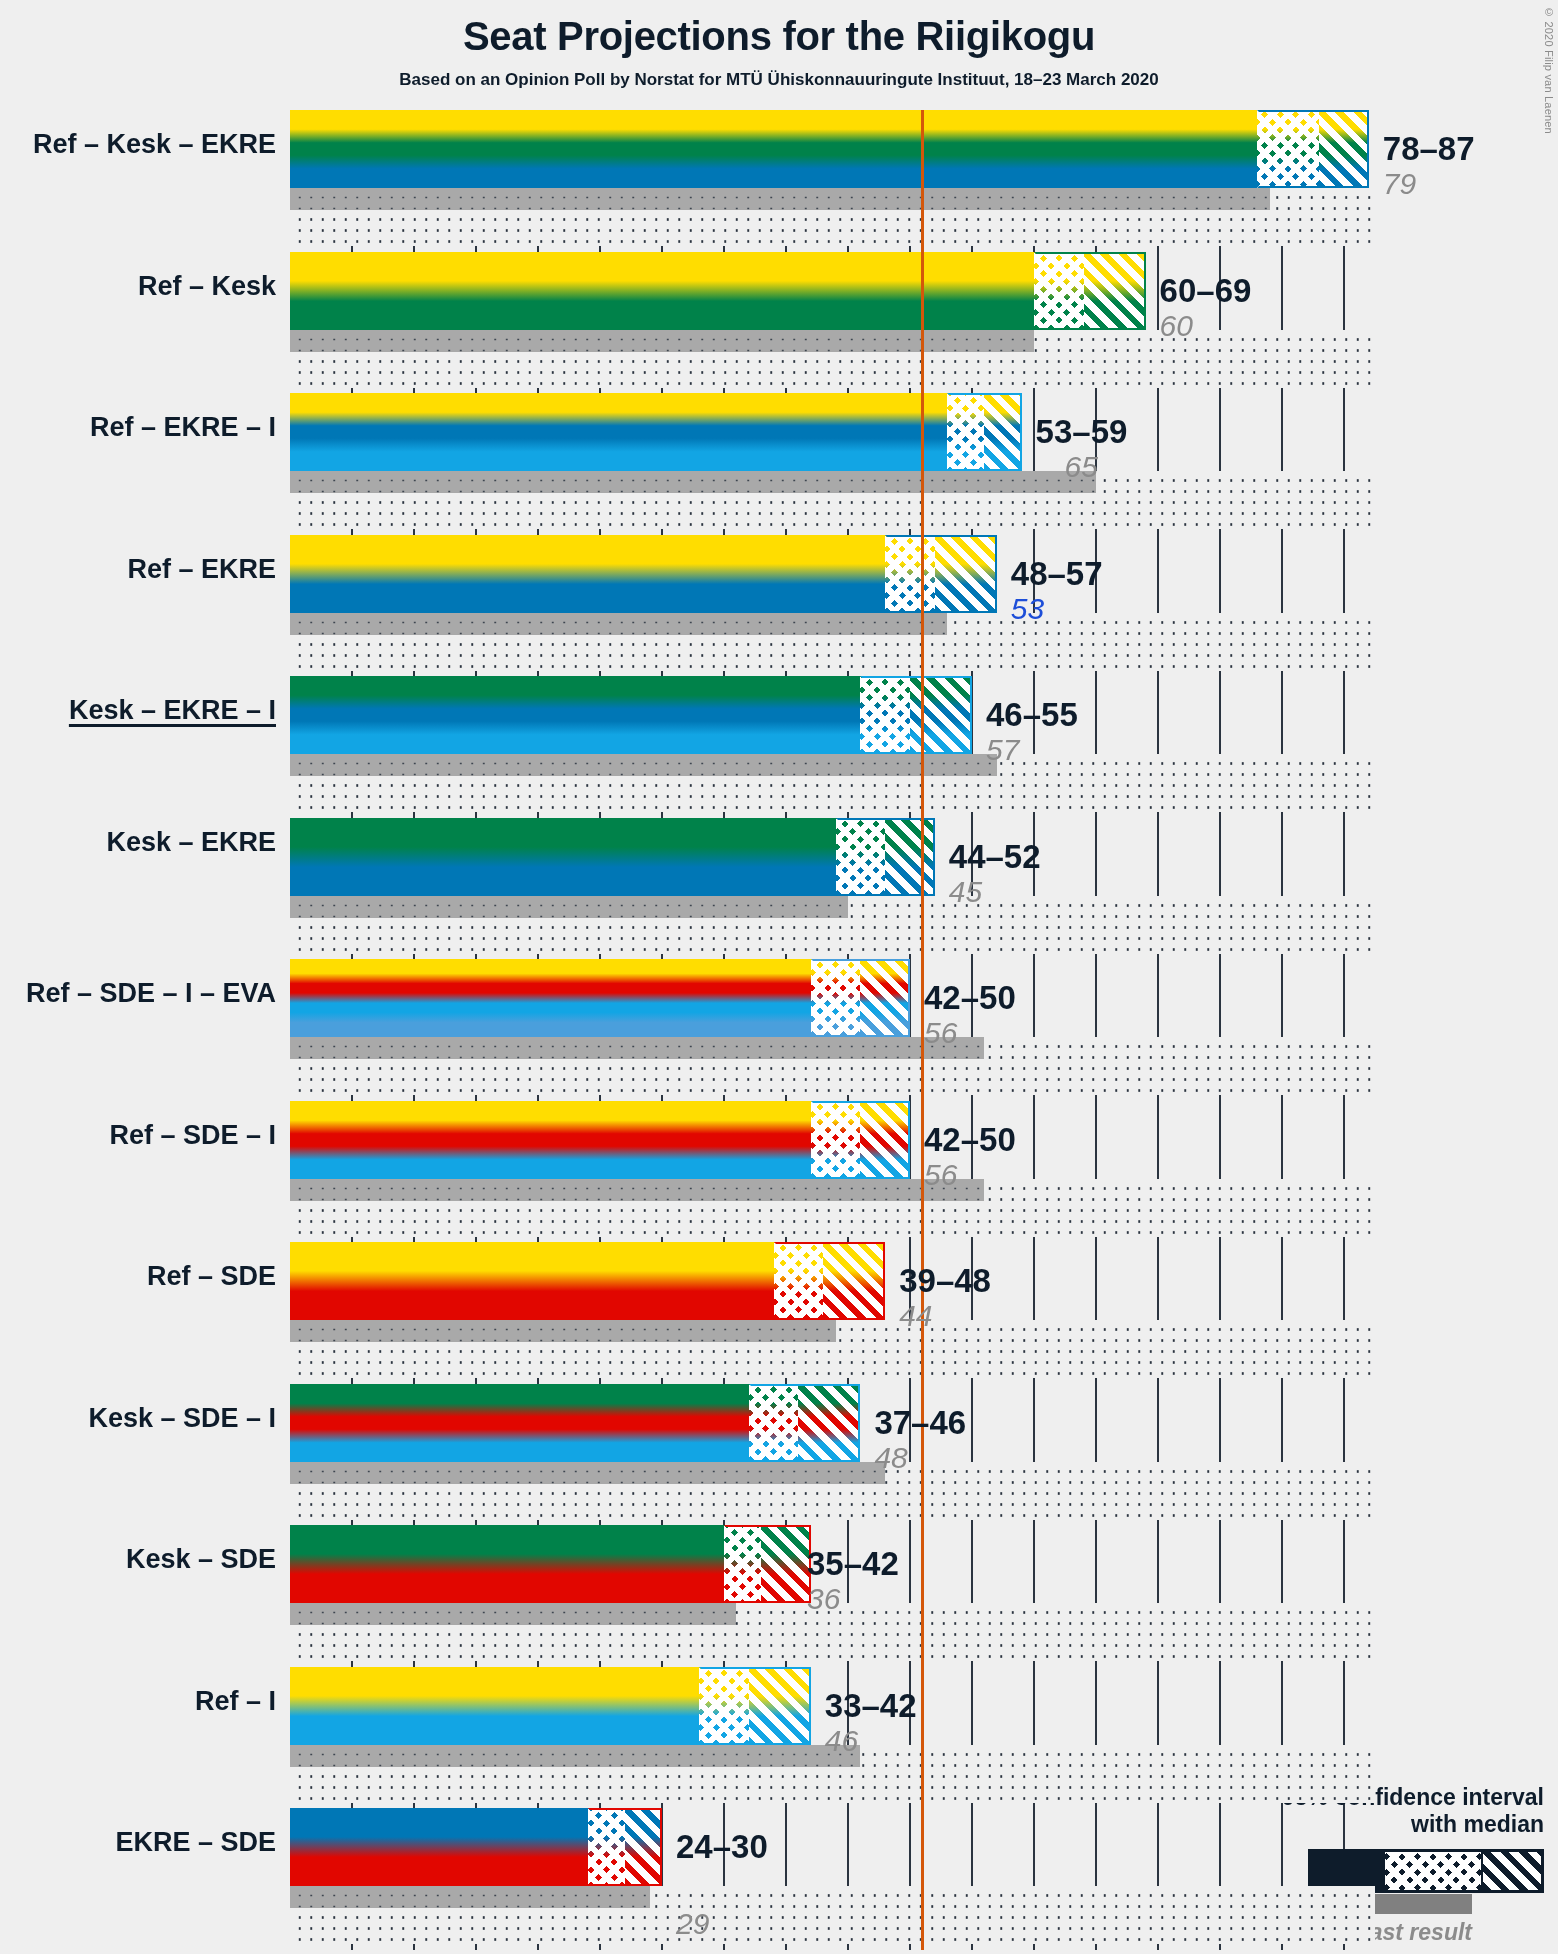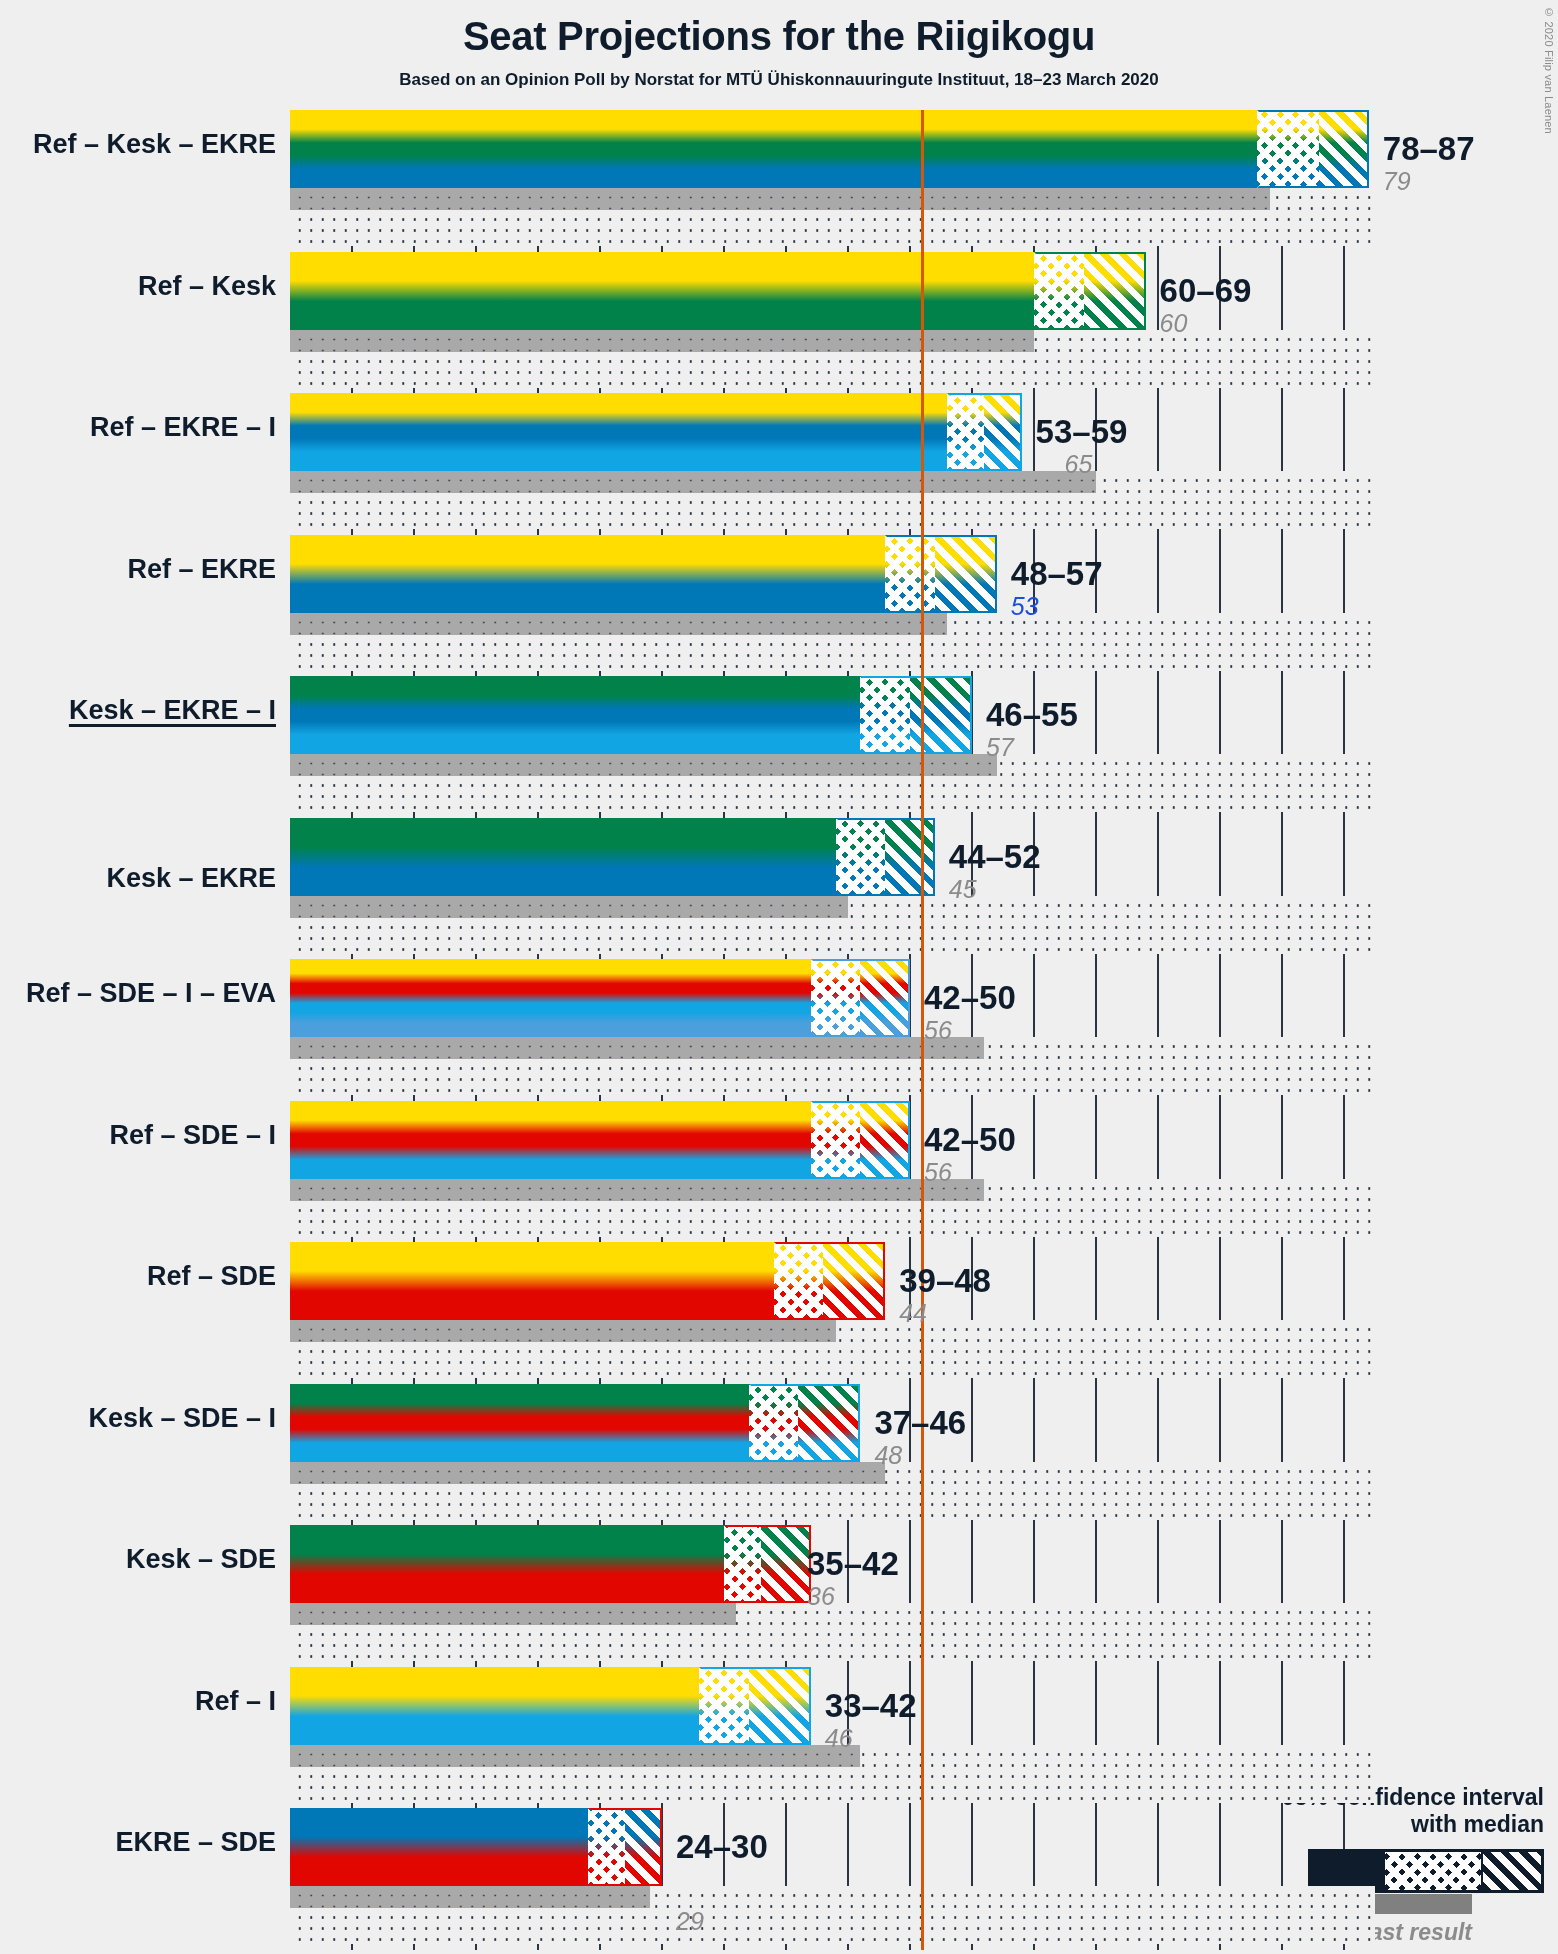--- a/index.html
+++ b/index.html
@@ -110,21 +110,21 @@
     text-align:right;
     font-size:27px; font-weight:bold;
     white-space:nowrap;
     color:#0e1c2b;
   }
   .rowlabel.underlined { text-decoration: underline; text-underline-offset:5px; text-decoration-thickness:3px; }
 
   
   .valbox { position:absolute; z-index:7; white-space:nowrap; }
   .valrange { font-size:33px; font-weight:bold; color:#0e1c2b; line-height:1.0; }
-  .vallast  { font-size:25px; font-style:italic; color:#8b8b8b; line-height:1.15; margin-top:2px; }
+  .vallast  { font-size:30px; font-style:italic; color:#8b8b8b; line-height:1.15; margin-top:2px; }
 
   
   #legend {
     position:absolute; right:14px; bottom:8px;
     width:350px;
     text-align:right;
   }
   .legend-title {
     font-size:23px; font-weight:bold; color:#0e1c2b;
     line-height:1.18;
@@ -339,21 +339,21 @@
         </div>
       </div>
   </div>
 
   <div id="labels">
       <div class="rowlabel" style="top: 129px; position: absolute; right: 1282px;">Ref – Kesk – EKRE</div>
       <div class="rowlabel" style="top: 270.5px; position: absolute; right: 1282px;">Ref – Kesk</div>
       <div class="rowlabel" style="top: 412px; position: absolute; right: 1282px;">Ref – EKRE – I</div>
       <div class="rowlabel" style="top: 553.5px; position: absolute; right: 1282px;">Ref – EKRE</div>
       <div class="rowlabel underlined" style="top: 695px; position: absolute; right: 1282px;">Kesk – EKRE – I</div>
-      <div class="rowlabel" style="top: 863px; position: absolute; right: 1282px;">Kesk – EKRE</div>
+      <div class="rowlabel" style="top: 827px; position: absolute; right: 1282px;">Kesk – EKRE</div>
       <div class="rowlabel" style="top: 978px; position: absolute; right: 1282px;">Ref – SDE – I – EVA</div>
       <div class="rowlabel" style="top: 1119.5px; position: absolute; right: 1282px;">Ref – SDE – I</div>
       <div class="rowlabel" style="top: 1261px; position: absolute; right: 1282px;">Ref – SDE</div>
       <div class="rowlabel" style="top: 1402.5px; position: absolute; right: 1282px;">Kesk – SDE – I</div>
       <div class="rowlabel" style="top: 1544px; position: absolute; right: 1282px;">Kesk – SDE</div>
       <div class="rowlabel" style="top: 1685.5px; position: absolute; right: 1282px;">Ref – I</div>
       <div class="rowlabel" style="top: 1827px; position: absolute; right: 1282px;">EKRE – SDE</div>
     </div>
   <div id="values">
       <div class="valbox" style="left: 1382.8px; top: 132px;">

